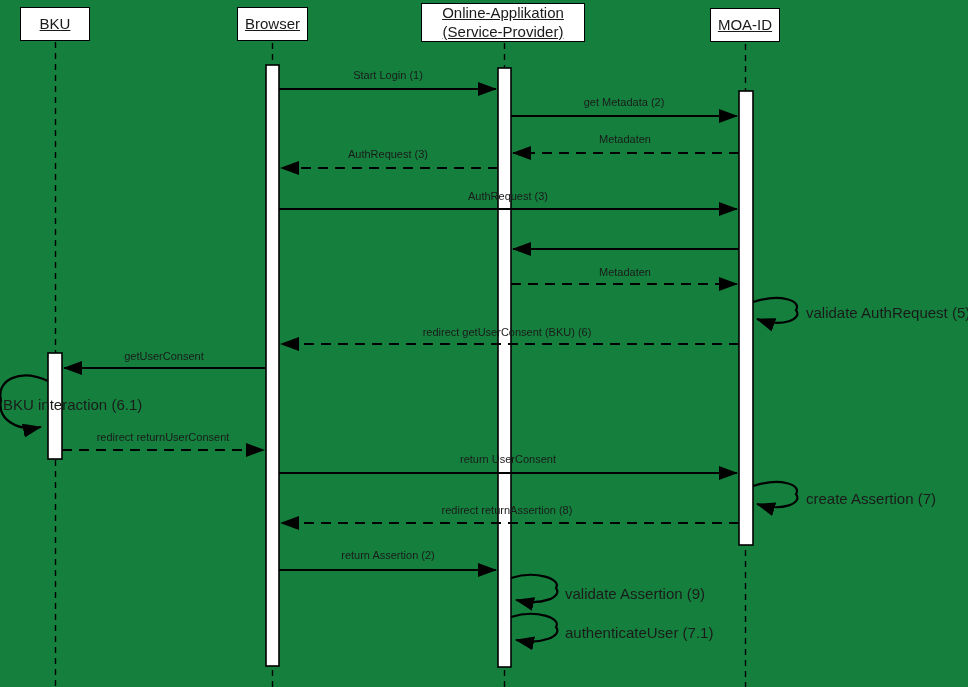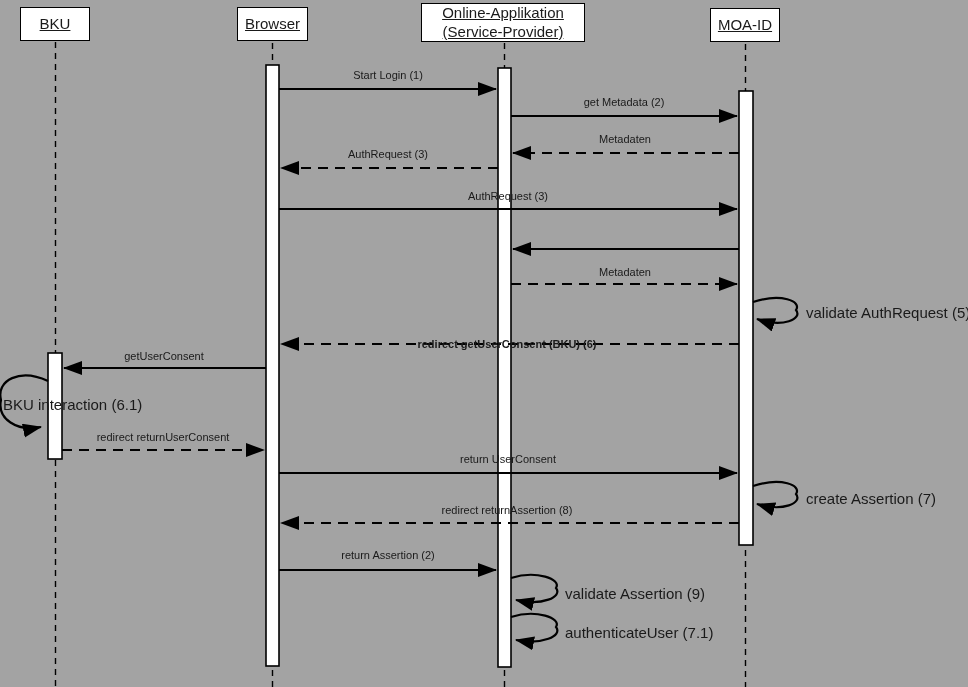--- a/index.html
+++ b/index.html
@@ -4,21 +4,21 @@
 <style>
   html, body {
     margin: 0;
     padding: 0;
     background: #ffffff;
   }
   #canvas {
     position: relative;
     width: 968px;
     height: 687px;
-    background: #a3a3a3;
+    background: #15803d;
     font-family: "Liberation Sans", "DejaVu Sans", sans-serif;
     color: #1a1a1a;
     overflow: hidden;
   }
   #diagram-svg {
     position: absolute;
     left: 0;
     top: 0;
   }
   .actor-box {
@@ -114,21 +114,21 @@
     <span>MOA-ID</span>
   </div>
 
   <div class="msg-label" style="left:238px; top:67px;">Start Login (1)</div>
   <div class="msg-label" style="left:474px; top:94px;">get Metadata (2)</div>
   <div class="msg-label" style="left:475px; top:131px;">Metadaten</div>
   <div class="msg-label" style="left:238px; top:146px;">AuthRequest (3)</div>
   <div class="msg-label" style="left:358px; top:188px;">AuthRequest (3)</div>
   <div class="msg-label" style="left:475px; top:264px;">Metadaten</div>
   <div class="msg-label-left" style="left:806px; top:304px;">validate AuthRequest (5)</div>
-  <div class="msg-label" style="left:357px; top:336px;font-weight:bold;">redirect getUserConsent (BKU) (6)</div>
+  <div class="msg-label" style="left:357px; top:324px;">redirect getUserConsent (BKU) (6)</div>
   <div class="msg-label" style="left:14px; top:348px;">getUserConsent</div>
   <div class="msg-label-left" style="left:3px; top:396px;">BKU interaction (6.1)</div>
   <div class="msg-label" style="left:358px; top:451px;">return UserConsent</div>
   <div class="msg-label" style="left:13px; top:429px;">redirect returnUserConsent</div>
   <div class="msg-label-left" style="left:806px; top:490px;">create Assertion (7)</div>
   <div class="msg-label" style="left:357px; top:502px;">redirect returnAssertion (8)</div>
   <div class="msg-label" style="left:238px; top:547px;">return Assertion (2)</div>
   <div class="msg-label-left" style="left:565px; top:585px;">validate Assertion (9)</div>
   <div class="msg-label-left" style="left:565px; top:624px;">authenticateUser (7.1)</div>
 

